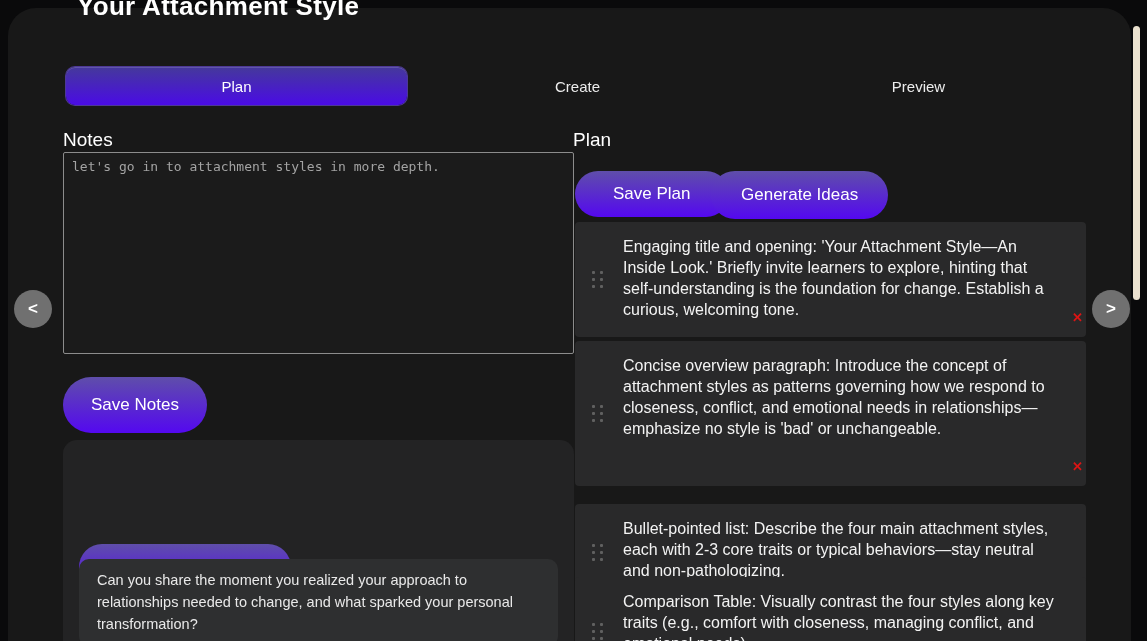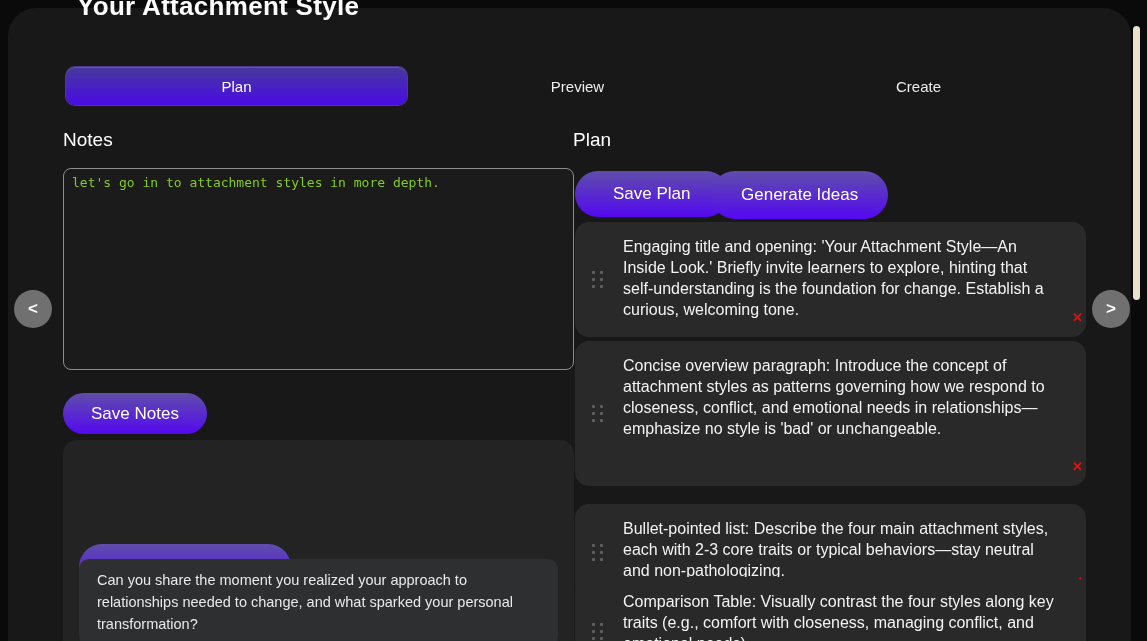--- a/index.html
+++ b/index.html
@@ -32,51 +32,51 @@
     background:linear-gradient(180deg,#45399b 0%,#4a0be5 100%);
     border-radius:9px; color:#fff;
     box-shadow:0 0 0 1px rgba(122,84,255,.55), inset 0 1px 0 rgba(255,255,255,.15);
   }
   .section-h {
     position:absolute; font-size:19px; font-weight:400; color:#fff;
   }
   .h-notes { left:63px; top:129px; }
   .h-plan  { left:573px; top:129px; }
   .notes-area {
-    position:absolute; left:63px; top:168px; width:511px; height:202px;
-    background:#1b1b1b; border:1px solid #8c8c8c; border-radius:8px;
-    color:#84cc16; font-family:"DejaVu Sans Mono", monospace; font-size:13px;
+    position:absolute; left:63px; top:152px; width:511px; height:202px;
+    background:#1b1b1b; border:1px solid #8c8c8c; border-radius:2px;
+    color:#a3a3a3; font-family:"DejaVu Sans Mono", monospace; font-size:13px;
     line-height:1.45; padding:5px 8px; resize:none; outline:none;
   }
   .pill {
     position:absolute; border:none; border-radius:999px; color:#fff;
     background:linear-gradient(180deg,#5f4eaa 0%,#5408f0 100%);
     font-family:"Liberation Sans", sans-serif; font-size:17px; cursor:pointer;
     display:flex; align-items:center; justify-content:center;
   }
-  .btn-save-notes { left:63px; top:377px; height:41px; padding:1px 28px;margin-top:16px; }
+  .btn-save-notes { left:63px; top:377px; height:56px; padding:1px 28px; }
   .btn-save-plan  { left:575px; top:171px; height:46px; padding:0 38px; }
   .btn-gen-ideas  { left:711px; top:171px; height:48px; padding:0 30px; }
   .coaching {
     position:absolute; left:63px; top:440px; width:511px; height:240px;
     background:#232324; border-radius:14px;
   }
   .coaching-h {
     position:absolute; left:16px; top:17px; font-size:18px; font-weight:700;
   }
   .btn-gen-questions { left:16px; top:57px; height:46px; padding:0 30px; }
   .coaching .pill { position:absolute;margin-top:47px; }
   .question-item {
     position:absolute; left:16px; top:119px; width:479px;
     background:#2e2f30; border-radius:10px; color:#e9e9e9;
     font-size:14.5px; line-height:1.5; padding:11px 18px;
   }
   .plan-card {
     position:absolute; left:575px; width:511px;
-    background:#29292a; border-radius:14px; color:#f3f3f3;
+    background:#29292a; border-radius:4px; color:#f3f3f3;
     font-size:16px; line-height:21px; padding:14px 28px 14px 48px;
   }
   .card-1 { top:222px; height:115px; }
   .card-2 { top:341px; height:145px; }
   .card-3 { top:504px; height:97px;  }
   .card-4 { top:577px; height:110px; }
   .handle {
     position:absolute; left:17px; top:50%; margin-top:-9px;
     width:12px; height:18px; cursor:grab;
   }
@@ -105,22 +105,22 @@
 </style>
 </head>
 <body>
 
 <div class="panel"></div>
 
 <h1 class="page-title">Your Attachment Style</h1>
 
 <div class="tabs">
   <button class="tab active">Plan</button>
+  <button class="tab">Create</button>
   <button class="tab">Preview</button>
-  <button class="tab">Create</button>
 </div>
 
 <div class="section-h h-notes">Notes</div>
 <textarea class="notes-area" spellcheck="false" style="">let's go in to attachment styles in more depth.</textarea>
 <button class="pill btn-save-notes">Save Notes</button>
 
 <div class="coaching">
   <button class="pill btn-gen-questions">Generate Questions</button>
   <div class="question-item">Can you share the moment you realized your approach to relationships needed to change, and what sparked your personal transformation?</div>
 </div>

